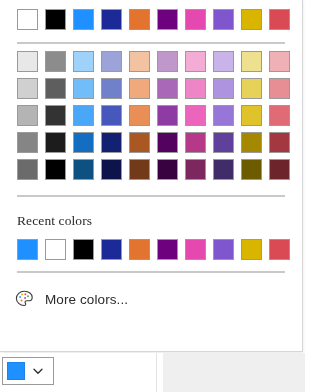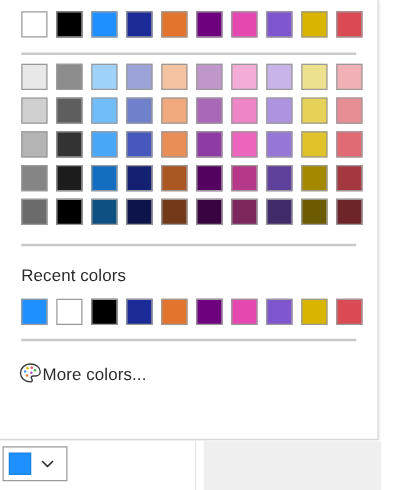--- a/index.html
+++ b/index.html
@@ -58,40 +58,41 @@
     cursor: pointer;
   }
   .swatch:last-child { margin-right: 0; }
 
   .divider {
     height: 2px;
     background: #c9c9c9;
     margin: 6px 17px 0 17px;
   }
 
-  .recent-wrap { padding-top: 3px; }
+  .recent-wrap { padding-top: 3px; font-family: Liberation Serif, serif; }
 
   
   .more-colors {
     display: flex;
     align-items: center;
     height: 34px;
     padding-left: 14px;
     margin-top: 9px;
     cursor: pointer;
   }
   .palette-icon {
     width: 20px;
     height: 20px;
     flex: 0 0 auto;
     display: block;
   }
   .more-colors-label {
     font-size: 13.5px;
     color: #2b2b2b;
+    margin-left: 11px;
     letter-spacing: 0.1px;
   }
 
   
   .toolbar-strip {
     position: absolute;
     left: 0;
     top: 353px;
     width: 305px;
     height: 39px;

